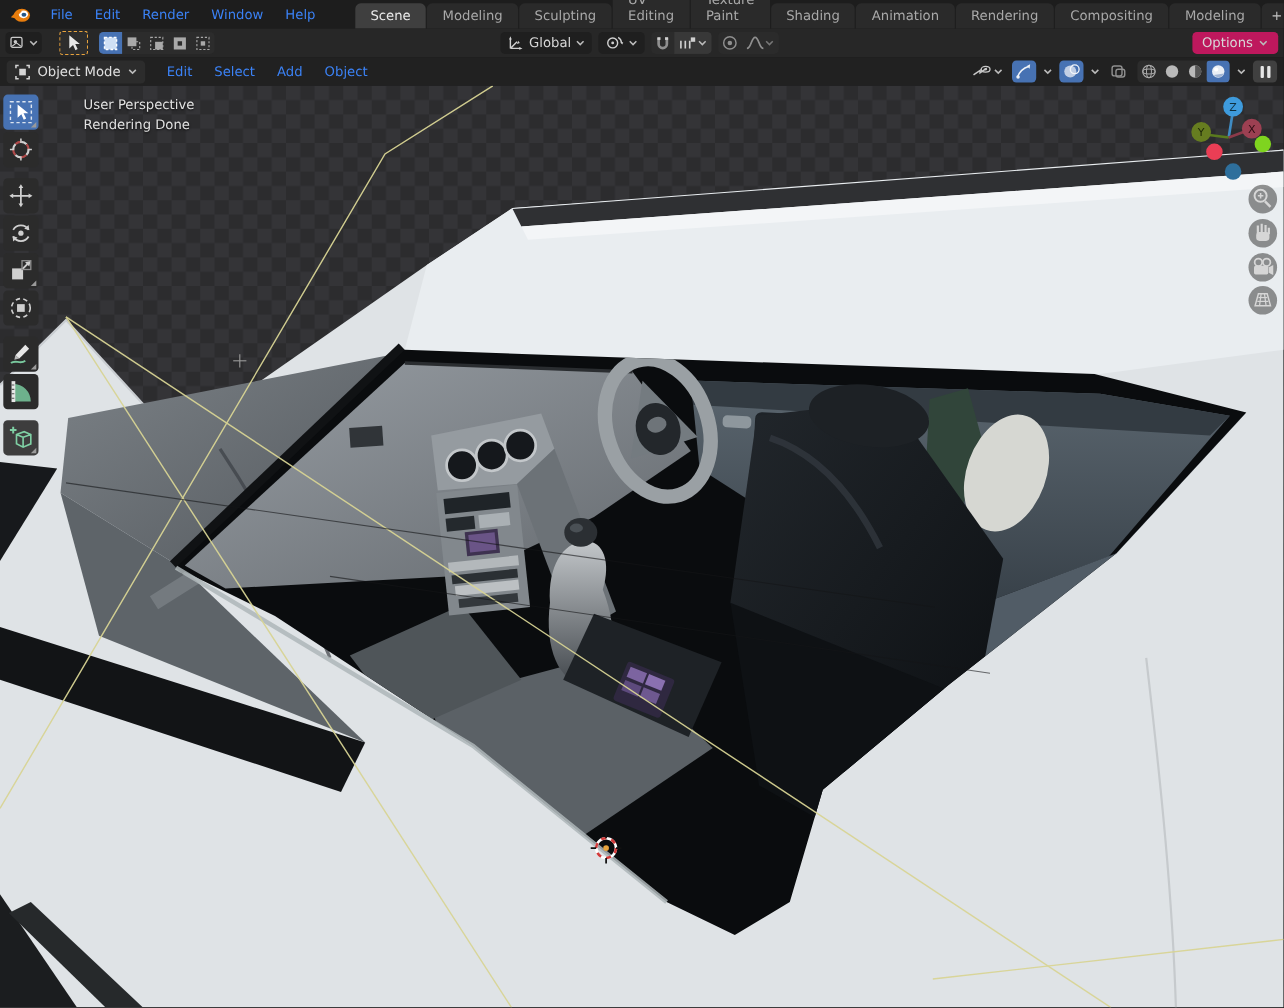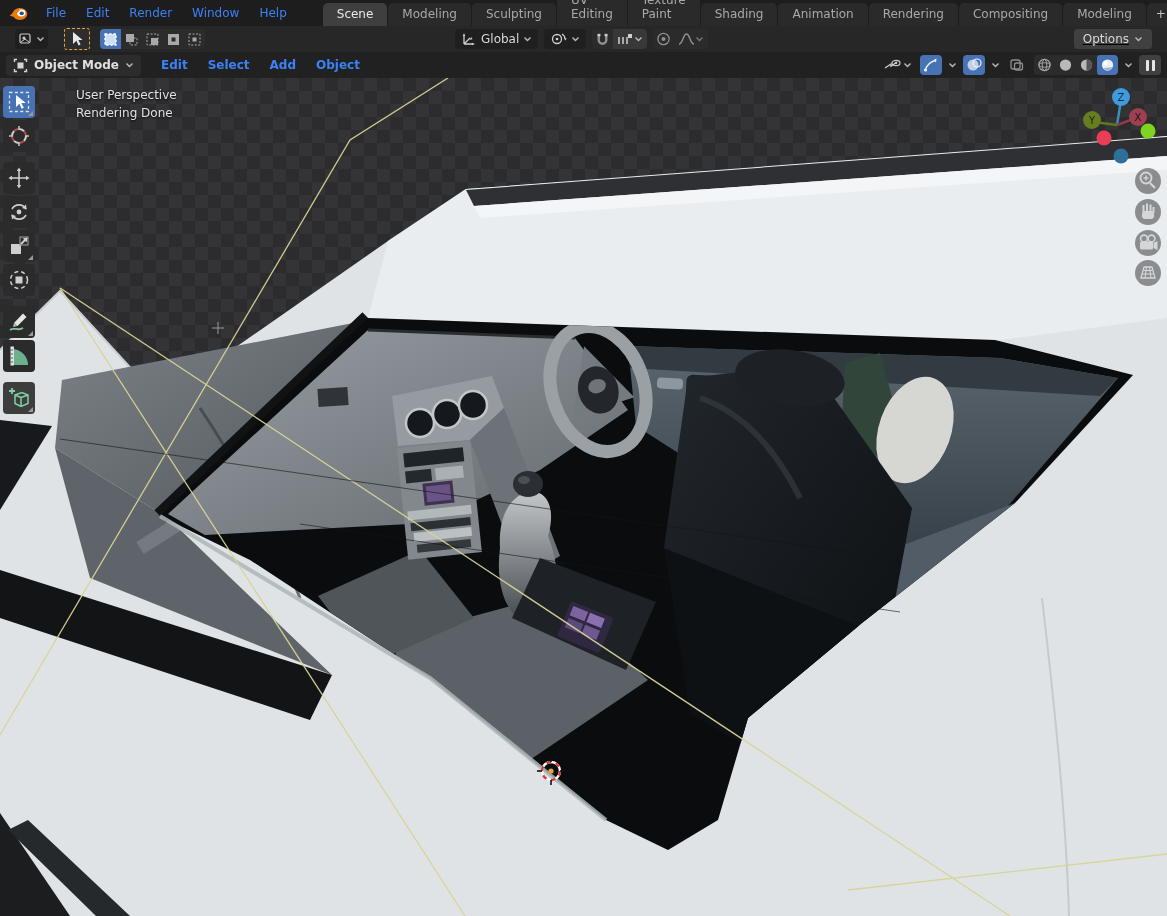--- a/index.html
+++ b/index.html
@@ -10,34 +10,34 @@
   
   #topbar { height:26px; background:#1d1d1d; padding:0 6px; }
   .logo { width:22px; height:18px; margin:0 6px 0 2px; flex:0 0 auto; }
   .menu { color:#3b82f6; padding:0 10px; line-height:26px; cursor:default; }
   #tabs { display:flex; margin-left:26px; height:26px; align-items:flex-end; gap:1px; }
   .tab { background:#2a2a2a; color:#a9a9a9; padding:4px 14px 5px; border-radius:5px 5px 0 0; line-height:14px; }
   .tab.active { background:#3f3f3f; color:#eaeaea; }
   .tab-add { background:#2a2a2a; color:#c2c2c2; padding:4px 9px 5px; border-radius:5px 5px 0 0; line-height:14px; }
 
   
-  #toolsettings { height:26px; background:#272727; padding:0 15px; position:relative;text-decoration:underline; }
+  #toolsettings { height:26px; background:#272727; padding:0 5px; position:relative; }
   .ts-group { display:flex; align-items:center; background:#1f1f1f; border-radius:4px; height:20px; padding:0 3px; margin-right:8px; }
   .ts-btn { display:flex; align-items:center; justify-content:center; height:20px; padding:0 3px; border-radius:3px; }
   .seg { display:flex; height:20px; border-radius:4px; overflow:hidden; background:#2c2c2c; }
   .seg .ts-btn { border-radius:0; width:21px; }
   .seg .ts-btn.on { background:var(--accent); }
   .activetool { width:26px; height:22px; border:1px dashed #e8a33d; border-radius:3px; display:flex; align-items:center; justify-content:center; margin:0 10px 0 8px; background:#2d2d2d; }
   .center-tools { position:absolute; left:455px; top:3px; display:flex; align-items:center; gap:6px; }
   .pill { display:flex; align-items:center; gap:4px; background:#1f1f1f; border-radius:4px; height:20px; padding:0 6px; color:#d8d8d8; }
-  .options-btn { margin-left:auto; background:#404040; border-radius:4px; height:20px; display:flex; align-items:center; gap:5px; padding:0 9px; color:#d8d8d8; }
+  .options-btn { margin-left:auto; background:#be185d; border-radius:4px; height:20px; display:flex; align-items:center; gap:5px; padding:0 9px; color:#d8d8d8; }
 
   
   #vheader { height:26px; background:#212121; padding:0 6px; }
-  .vh-left { display:flex; align-items:center;font-weight:bold; }
+  .vh-left { display:flex; align-items:center; }
   .mode-pill { display:flex; align-items:center; gap:6px; background:#2c2c2c; border-radius:4px; height:21px; padding:0 7px; color:#e0e0e0; margin-right:10px; }
   .vh-right { margin-left:auto; display:flex; align-items:center; gap:6px; }
   .tgl { display:flex; align-items:center; height:20px; border-radius:4px; padding:0 2px; background:transparent; }
   .tgl.on { background:var(--accent); }
   .shadegrp { display:flex; background:#2c2c2c; border-radius:4px; overflow:hidden; height:20px; align-items:center; }
   .shadegrp .ts-btn { width:21px; }
   .shadegrp .ts-btn.on { background:var(--accent); }
   .pausebtn { width:22px; height:20px; background:#404040; border-radius:4px; display:flex; align-items:center; justify-content:center; gap:3px; }
   .pausebtn i { display:block; width:3px; height:11px; background:#e6e6e6; border-radius:1px; }
 

